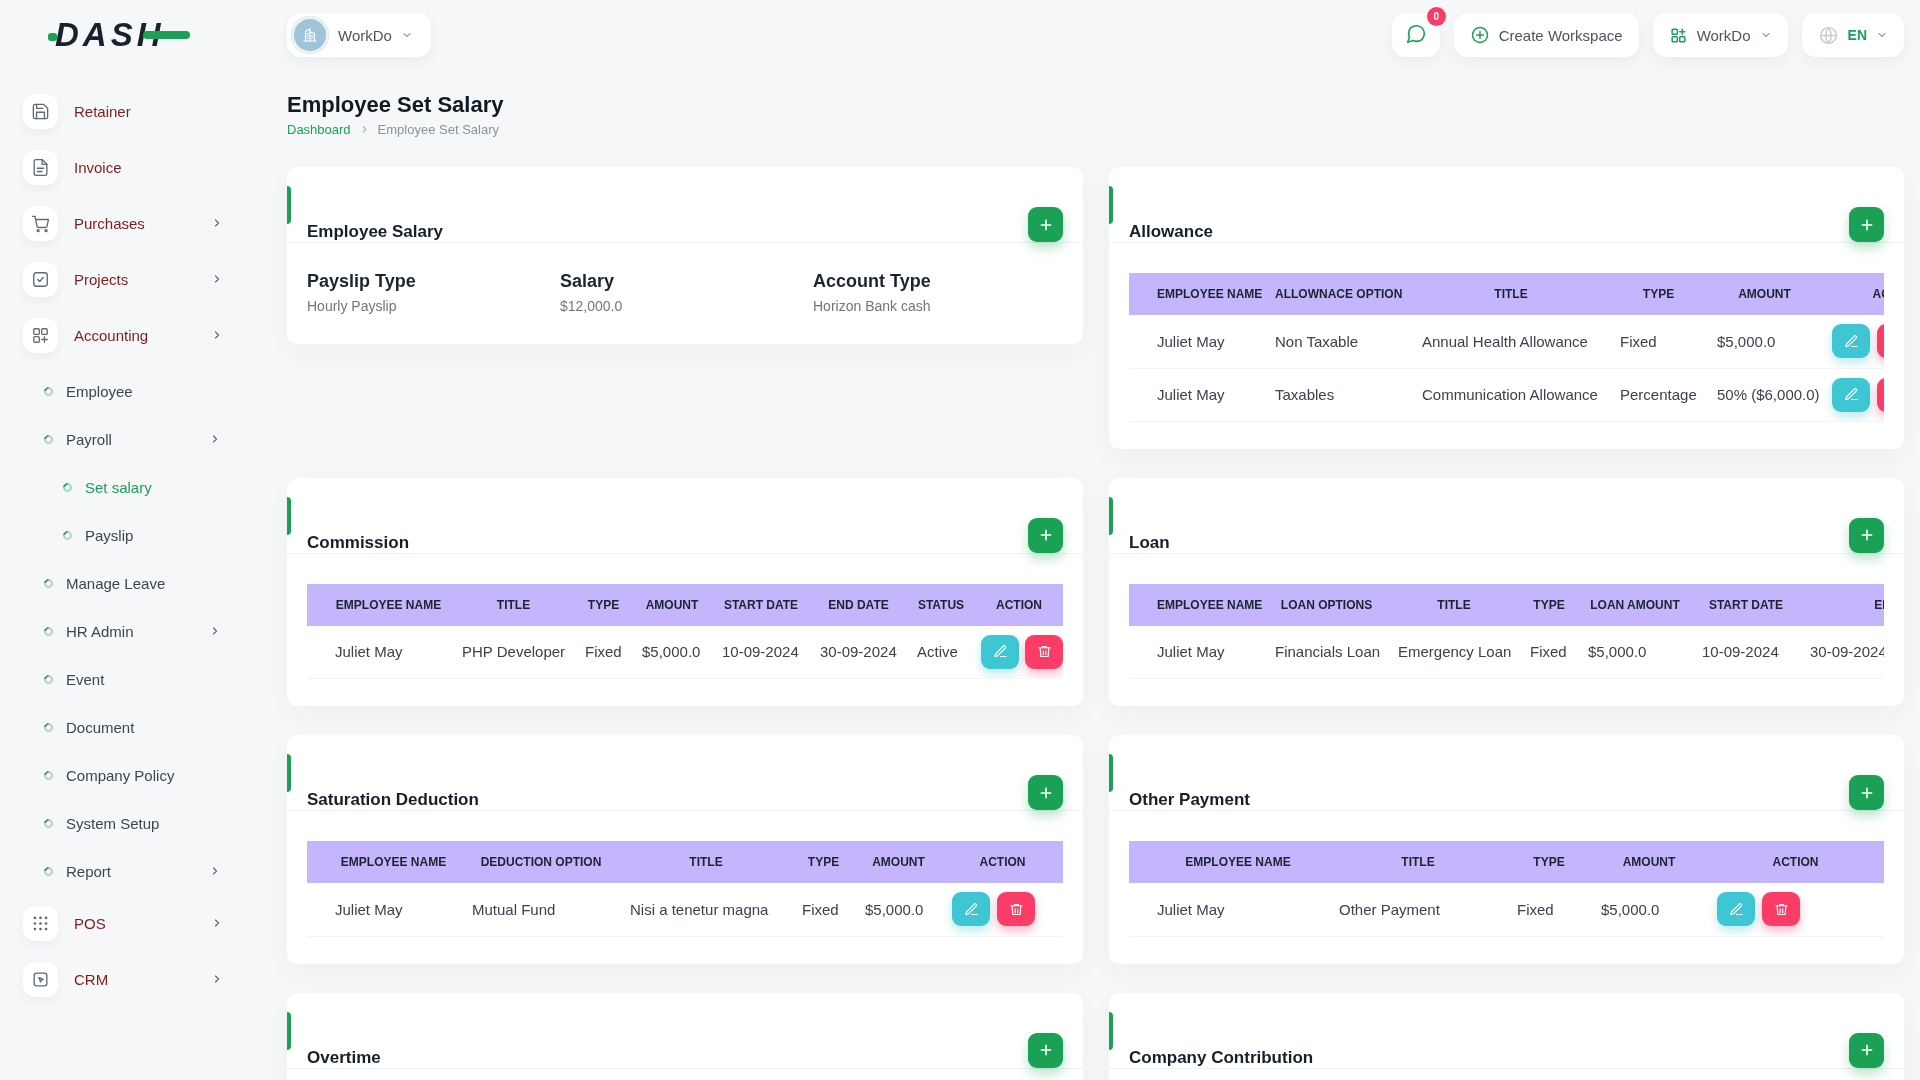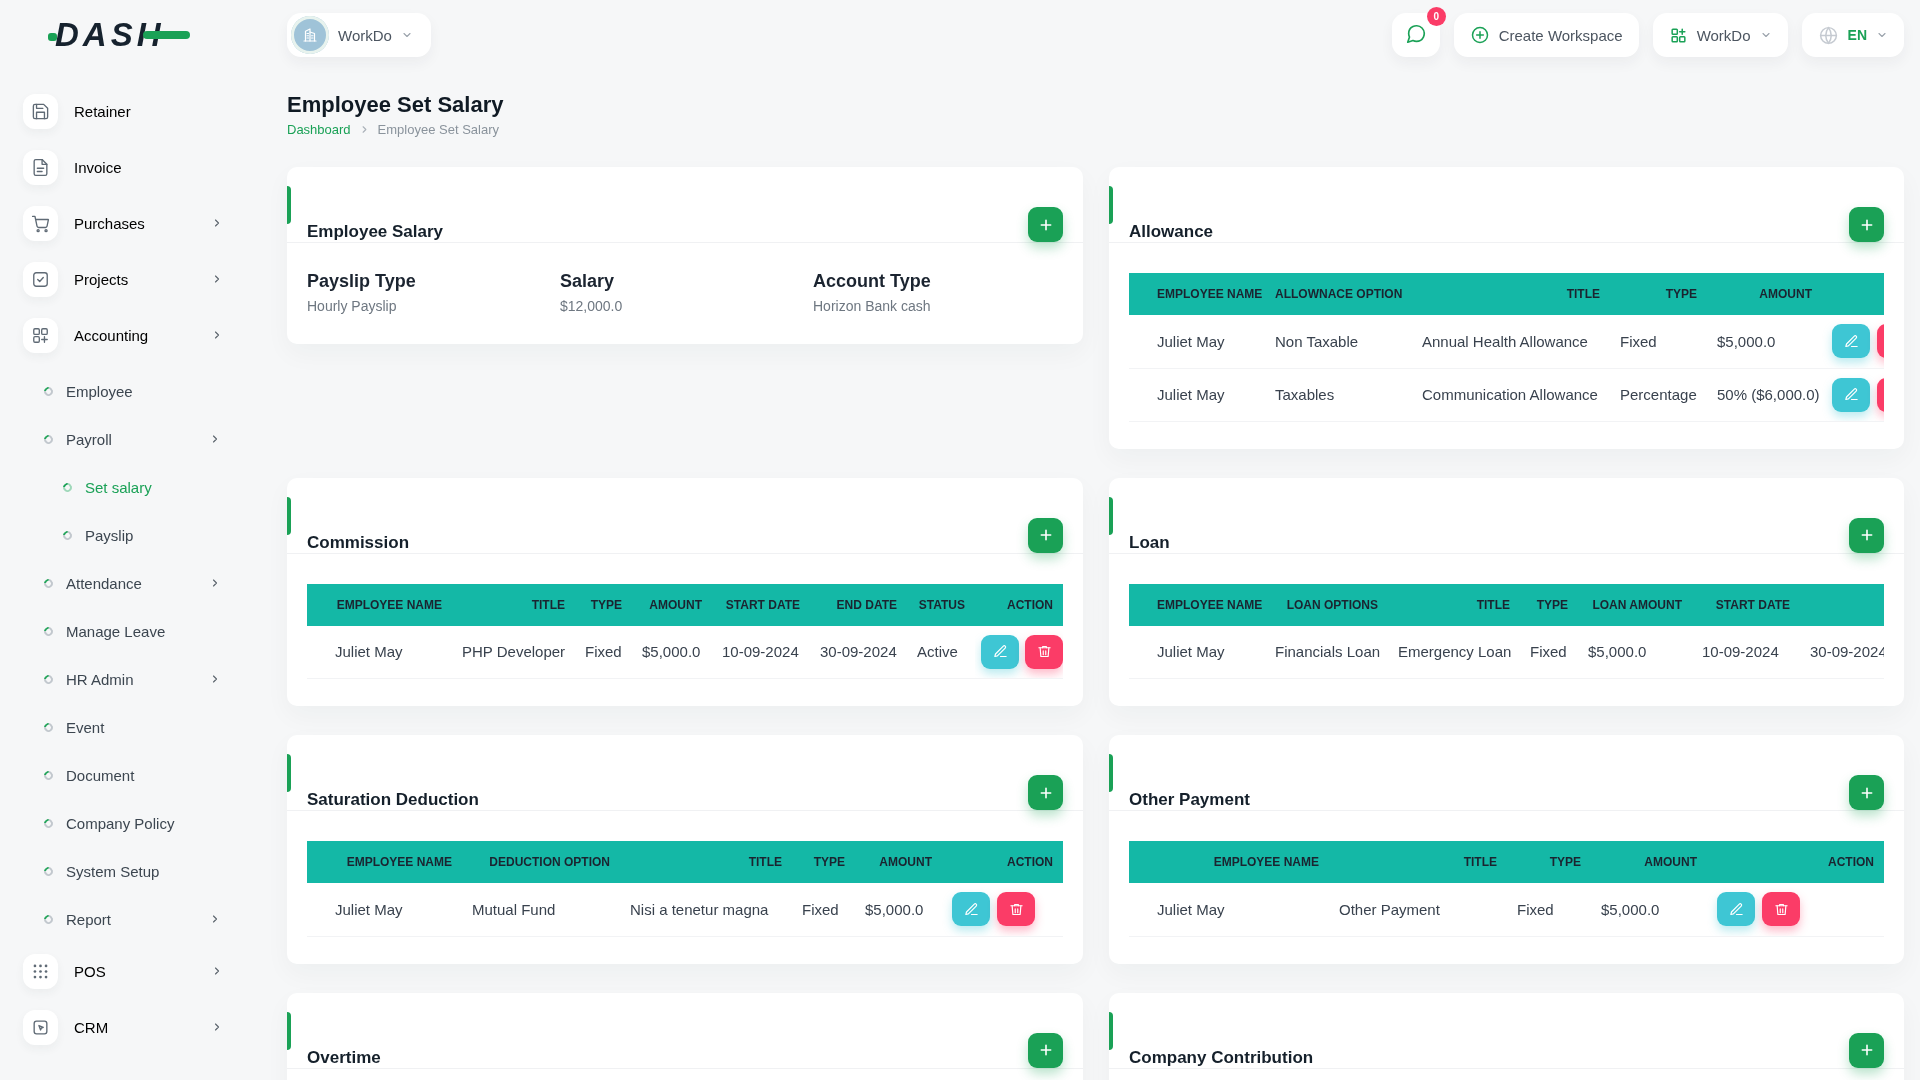--- a/index.html
+++ b/index.html
@@ -20,21 +20,21 @@
 
   
   .sidebar{position:fixed;left:0;top:0;bottom:0;width:257px;background:var(--bg);z-index:5;}
   .logo{position:relative;height:70px;display:flex;align-items:center;padding-left:55px;}
   .logo-text{font-size:33px;font-weight:900;letter-spacing:4px;color:#16222e;font-style:italic;}
   .logo-dot{position:absolute;left:48px;top:33px;width:9px;height:8px;border-radius:3px;background:var(--green);}
   .logo-bar{position:absolute;left:143px;top:31px;width:47px;height:8px;border-radius:4px;background:var(--green);}
   .side-nav{padding-top:13px;height:calc(100% - 70px);overflow:hidden;}
   .nav-item{display:flex;align-items:center;height:56px;padding-left:23px;position:relative;}
   .nav-icon-box{width:35px;height:35px;background:#fff;border-radius:12px;display:flex;align-items:center;justify-content:center;box-shadow:0 4px 10px rgba(40,50,60,.05);flex:0 0 auto;}
-  .nav-label{margin-left:16px;font-size:15px;color:#000000;}
+  .nav-label{margin-left:16px;font-size:15px;color:#7f1d1d;}
   .chev{margin-left:auto;margin-right:34px;display:flex;color:#59626b;}
   .nav-item.active{background:var(--green);border-radius:28px;margin:5px 15px 5px 14px;height:46px;padding-left:9px;box-shadow:0 8px 16px rgba(26,161,86,.25);}
   .nav-item.active .nav-label{color:#fff;font-weight:700;}
   .nav-item.active .chev{color:#fff;margin-right:18px;}
   .submenu{padding-top:4px;}
   .sub-item{display:flex;align-items:center;height:48px;padding-left:44px;font-size:15px;color:#3c4650;}
   .sub-item.lvl2{padding-left:63px;}
   .bullet{width:9px;height:9px;border:2px solid #c2c8ce;border-top-color:#25a55c;border-radius:50%;transform:rotate(-40deg);margin-right:13px;flex:0 0 auto;}
   .sub-item.active-sub{color:var(--green);}
   .sub-item.active-sub .bullet{border-color:#9fd8ba;border-top-color:var(--green);}
@@ -71,21 +71,21 @@
   .card-body{padding:30px 20px 27px;}
   .card-salary .card-body{padding-top:28px;padding-bottom:30px;}
   .empty-body{height:120px;}
 
   .fields{display:grid;grid-template-columns:253px 253px 1fr;}
   .field-label{font-size:18px;font-weight:700;color:#1b2430;margin-bottom:6px;}
   .field-value{font-size:14px;color:var(--muted);}
 
   .table-wrap{overflow:hidden;}
   table{border-collapse:collapse;table-layout:fixed;width:100%;}
-  th{font-size:12px;font-weight:700;color:#1b2430;text-align:right;padding:14px 10px;background:#14b8a6;white-space:nowrap;overflow:hidden;}
+  th{font-size:12px;font-weight:700;color:#1b2430;text-align:center;padding:14px 10px;background:#c4b5fd;white-space:nowrap;overflow:hidden;}
   td{font-size:15px;color:var(--text);padding:0 10px;height:53px;border-bottom:1px solid #f2f3f5;white-space:nowrap;overflow:hidden;}
   th:first-child,td:first-child{padding-left:28px;}
   .btn-action{width:38px;height:34px;border-radius:9px;display:inline-flex;align-items:center;justify-content:center;margin-right:7px;vertical-align:middle;}
   .btn-action.edit{background:var(--teal);box-shadow:0 5px 10px rgba(62,198,212,.35);}
   .btn-action.delete{background:var(--pink);box-shadow:0 5px 10px rgba(251,60,103,.35);}
   td.action-cell{padding-left:10px;}
 
   
   .card-allowance table{width:840px;}
   .card-allowance th:nth-child(1){width:136px}.card-allowance th:nth-child(2){width:147px}
@@ -207,29 +207,20 @@
       <a class="sub-item lvl2 active-sub">
           <span class="bullet"></span>
           <span>Set salary</span>
         </a>
       <a class="sub-item lvl2">
           <span class="bullet"></span>
           <span>Payslip</span>
         </a>
       <a class="sub-item">
           <span class="bullet"></span>
-          <span>Attendance</span>
-          <span class="chev">
-            <svg width="12" height="12" viewBox="0 0 24 24" fill="none" stroke="currentColor" stroke-width="2.2" stroke-linecap="round" stroke-linejoin="round">
-              <polyline points="9 6 15 12 9 18"></polyline>
-            </svg>
-          </span>
-        </a>
-      <a class="sub-item">
-          <span class="bullet"></span>
           <span>Manage Leave</span>
         </a>
       <a class="sub-item">
           <span class="bullet"></span>
           <span>HR Admin</span>
           <span class="chev">
             <svg width="12" height="12" viewBox="0 0 24 24" fill="none" stroke="currentColor" stroke-width="2.2" stroke-linecap="round" stroke-linejoin="round">
               <polyline points="9 6 15 12 9 18"></polyline>
             </svg>
           </span>

